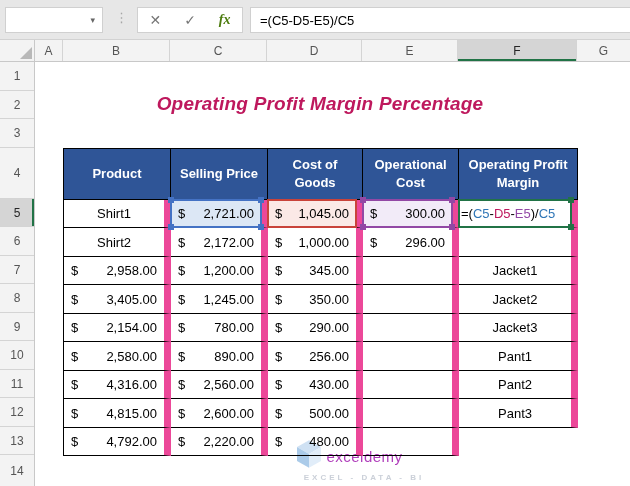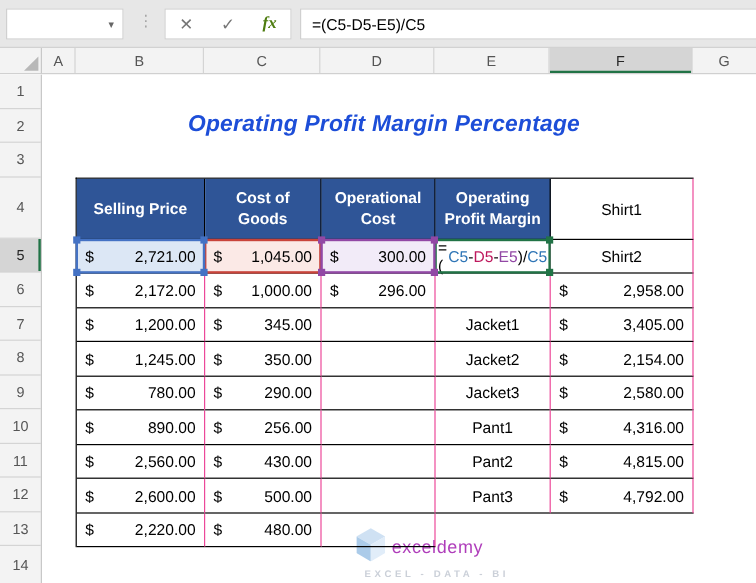--- a/index.html
+++ b/index.html
@@ -34,38 +34,38 @@
   
   .sheet{position:relative;height:424px;background:#fff;overflow:hidden;}
   .row-headers{position:absolute;left:0;top:0;width:35px;height:424px;background:#F3F3F3;
                border-right:1px solid #C8C8C8;box-sizing:border-box;display:flex;flex-direction:column;
                font-size:12px;color:#555;z-index:5;}
   .rowh{display:flex;align-items:center;justify-content:center;border-bottom:1px solid #D4D4D4;box-sizing:border-box;flex:none;}
   .rowh.selected{background:#D5D5D5;box-shadow:inset -2px 0 0 #217346;color:#262626;}
 
   .title{position:absolute;left:63px;top:27px;width:514px;height:30px;z-index:2;
          display:flex;align-items:center;justify-content:center;
-         font-size:19px;font-weight:bold;font-style:italic;color:#1d4ed8;letter-spacing:.2px;}
+         font-size:19px;font-weight:bold;font-style:italic;color:#be185d;letter-spacing:.2px;}
 
   
   .watermark{position:absolute;left:250px;top:378px;width:200px;z-index:1;opacity:.85;}
   .wm-row{display:flex;align-items:center;justify-content:center;gap:5px;}
   .wm-brand{font-size:15px;font-weight:normal;color:#a21caf;letter-spacing:.5px;}
   .wm-tag{text-align:center;font-size:8px;letter-spacing:3px;color:#C2C8D2;margin-top:1px;margin-left:28px;font-weight:bold;}
 
   
   .xl-table{position:absolute;left:63px;top:86px;z-index:2;display:grid;
             grid-template-columns:107px 97px 95px 96px 119px;
             grid-template-rows:51px 28px 29px 28px 29px 28px 29px 28px 29px 28px;
             border-top:1px solid #000;border-left:1px solid #000;}
   .th{background:#2F5597;color:#fff;font-weight:bold;font-size:13px;display:flex;align-items:center;
       justify-content:center;text-align:center;line-height:1.4;padding:0 6px;box-sizing:border-box;
       border-right:1px solid #000;border-bottom:1px solid #000;}
   .td{position:relative;font-size:13px;color:#000;display:flex;align-items:center;box-sizing:border-box;
-      border-right:1px solid #ec4899;border-bottom:1px solid #000;background:transparent;}
+      border-right:7px solid #ec4899;border-bottom:1px solid #000;background:transparent;}
   .td.prod{justify-content:center;}
   .td.money{justify-content:space-between;padding:0 7px;}
   .td.fcell{padding:0 2px;}
   .hl-blue{background:#DCE7F5;}
   .hl-red{background:#FBE9E6;}
   .hl-purple{background:#F2EBF8;}
 
   
   .selframe{position:absolute;inset:-1px;border:2px solid;pointer-events:none;}
   .selframe.blue{border-color:#4472C4;z-index:6;}
@@ -143,20 +143,21 @@
             <polygon points="26,7.5 13,15 13,30 26,22.5" fill="#DCEAF8"></polygon>
           </svg>
         </span>
         <span class="wm-brand">exceldemy</span>
       </div>
       <div class="wm-tag">EXCEL - DATA - BI</div>
     </div>
 
     <div class="xl-table">
 
+      <div class="th">Product</div>
       <div class="th">Selling Price</div>
       <div class="th">Cost of Goods</div>
       <div class="th">Operational Cost</div>
       <div class="th">Operating Profit Margin</div>
 
       <div class="td prod">Shirt1</div>
       <div class="td money hl-blue">
         <span>$</span>
         <span>2,721.00</span>
         <span class="selframe blue">

